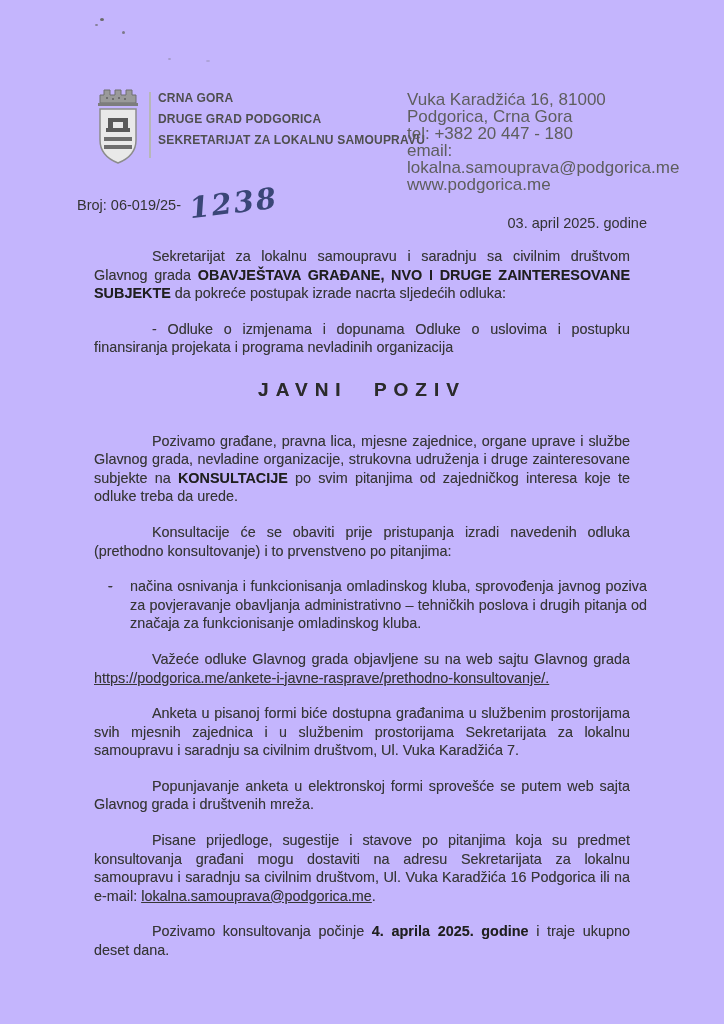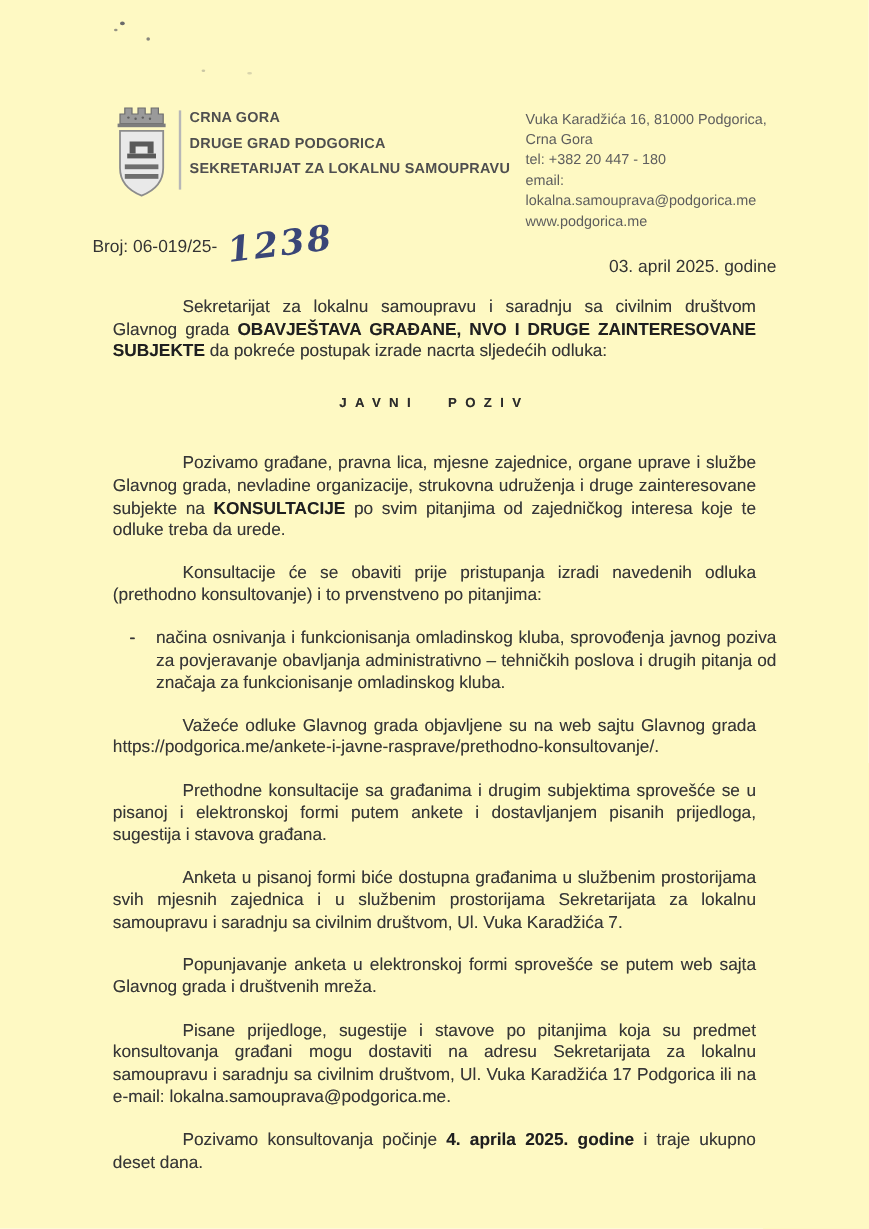--- a/index.html
+++ b/index.html
@@ -1,49 +1,49 @@
 <!DOCTYPE html>
 <html><head>
 <meta charset="utf-8">
 <style>
   html,body{margin:0;padding:0;}
   body{
     width:724px;height:1024px;background:#ffffff;position:relative;overflow:hidden;
     font-family:"Liberation Sans", sans-serif;color:#363636;
   }
-  .page{position:absolute;inset:0;background:#fef9c3;}
+  .page{position:absolute;inset:0;background:#c4b5fd;}
   .speck{position:absolute;background:#6a6a6a;border-radius:50%;}
 
   
   .letterhead{position:absolute;top:88px;left:95px;width:552px;height:82px;}
   .coa{position:absolute;left:0;top:0;width:46px;height:78px;}
   .vline{position:absolute;left:54px;top:4px;width:2px;height:66px;background:#b7b7b7;}
   .org{position:absolute;left:63px;top:3px;font-size:12px;font-weight:bold;color:#4f4f4f;
        line-height:14px;letter-spacing:.2px;}
   .org .gap{margin-bottom:7px;}
-  .contact{position:absolute;left:312px;top:3px;font-size:12px;color:#5e5e5e;line-height:17px;margin-left:31px;}
+  .contact{position:absolute;left:312px;top:3px;font-size:17px;color:#5e5e5e;line-height:17px;}
 
   
   .refline{position:absolute;top:176px;left:77px;width:570px;height:46px;font-size:14.5px;color:#333;}
   .refno{position:absolute;left:0;top:10px;white-space:nowrap;}
   .hand{display:inline-block;font-family:"DejaVu Serif", serif;font-style:italic;font-weight:bold;
         font-size:29px;color:#3a4677;transform:rotate(-7deg) translateY(3px);margin-left:8px;
         letter-spacing:2px;line-height:1;}
   .refdate{position:absolute;right:0;top:10px;white-space:nowrap;margin-top:29px;}
 
   
   .doc-body{position:absolute;top:230px;left:77px;width:570px;font-size:14.4px;line-height:18.6px;
        text-align:justify;color:#363636;text-shadow:0 0 .4px rgba(70,70,70,.45);}
   .doc-body p{margin:17px;text-indent:58px;}
   .doc-body b{color:#1f1f1f;}
-  .title{margin:24px 0 32px;text-align:center;font-size:11px;font-weight:bold;color:#2b2b2b;
+  .title{margin:24px 0 32px;text-align:center;font-size:19px;font-weight:bold;color:#2b2b2b;
          letter-spacing:7px;word-spacing:14px;text-shadow:0 0 .4px rgba(40,40,40,.5);}
   .bullet{padding-left:53px;position:relative;text-indent:0;}
   .bullet .dash{position:absolute;left:31px;top:0;}
-  .lnk{}
+  .lnk{text-decoration:underline;}
 </style>
 </head>
 <body>
 
 <div class="page">
 
   <div class="speck" style="left:100px;top:18px;width:4px;height:3px;"></div>
   <div class="speck" style="left:95px;top:24px;width:3px;height:2px;opacity:.7;"></div>
   <div class="speck" style="left:122px;top:31px;width:3px;height:3px;opacity:.8;"></div>
   <div class="speck" style="left:168px;top:58px;width:3px;height:2px;opacity:.35;"></div>
@@ -83,36 +83,36 @@
     <div class="refno">
       <span>Broj: 06-019/25-</span><span class="hand">1238</span>
     </div>
     <div class="refdate">03. april  2025. godine</div>
   </div>
 
   <main class="doc-body">
 
     <p><span>Sekretarijat za lokalnu samoupravu i saradnju sa civilnim društvom Glavnog grada </span><b>OBAVJEŠTAVA GRAĐANE, NVO I DRUGE ZAINTERESOVANE SUBJEKTE</b><span> da pokreće postupak izrade nacrta sljedećih odluka:</span></p>
 
+    <p>- Odluke o izmjenama i dopunama Odluke o uslovima i postupku finansiranja projekata i programa nevladinih organizacija</p>
 
     <h1 class="title">JAVNI POZIV</h1>
 
     <p><span>Pozivamo građane, pravna lica, mjesne zajednice, organe uprave i službe Glavnog grada, nevladine organizacije, strukovna udruženja i druge zainteresovane subjekte na </span><b>KONSULTACIJE</b><span> po svim pitanjima od zajedničkog interesa koje te odluke treba da urede.</span></p>
 
     <p>Konsultacije će se obaviti prije pristupanja izradi navedenih odluka (prethodno konsultovanje) i to prvenstveno po pitanjima:</p>
 
     <div class="bullet"><span class="dash">-</span></div>
     <div class="bullet"><span class="dash">-</span><span>načina osnivanja i funkcionisanja omladinskog kluba, sprovođenja javnog poziva za povjeravanje obavljanja administrativno – tehničkih poslova i drugih pitanja od značaja za funkcionisanje omladinskog kluba.</span></div>
 
     <p><span>Važeće odluke Glavnog grada objavljene su na web sajtu Glavnog grada </span><span class="lnk">https://podgorica.me/ankete-i-javne-rasprave/prethodno-konsultovanje/.</span><span></span></p>
 
-    <p>Prethodne konsultacije sa građanima i drugim subjektima sprovešće se u pisanoj i elektronskoj formi putem ankete i dostavljanjem pisanih prijedloga, sugestija i stavova građana.</p>
 
     <p>Anketa u pisanoj formi biće dostupna građanima u službenim prostorijama svih mjesnih zajednica i u službenim prostorijama Sekretarijata za lokalnu samoupravu i saradnju sa civilnim društvom, Ul. Vuka Karadžića 7.</p>
 
     <p>Popunjavanje anketa u elektronskoj formi sprovešće se putem web sajta Glavnog grada  i društvenih mreža.</p>
 
-    <p><span>Pisane prijedloge, sugestije i stavove po pitanjima koja su predmet konsultovanja građani mogu dostaviti na adresu Sekretarijata za lokalnu samoupravu i saradnju sa civilnim društvom, Ul. Vuka Karadžića 17 Podgorica ili na e-mail: </span><span class="lnk">lokalna.samouprava@podgorica.me</span><span>.</span></p>
+    <p><span>Pisane prijedloge, sugestije i stavove po pitanjima koja su predmet konsultovanja građani mogu dostaviti na adresu Sekretarijata za lokalnu samoupravu i saradnju sa civilnim društvom, Ul. Vuka Karadžića 16 Podgorica ili na e-mail: </span><span class="lnk">lokalna.samouprava@podgorica.me</span><span>.</span></p>
 
     <p><span>Pozivamo konsultovanja  počinje </span><b>4. aprila 2025. godine</b><span> i traje ukupno deset dana.</span></p>
 
   </main>
 </div>
 
 </body></html>

